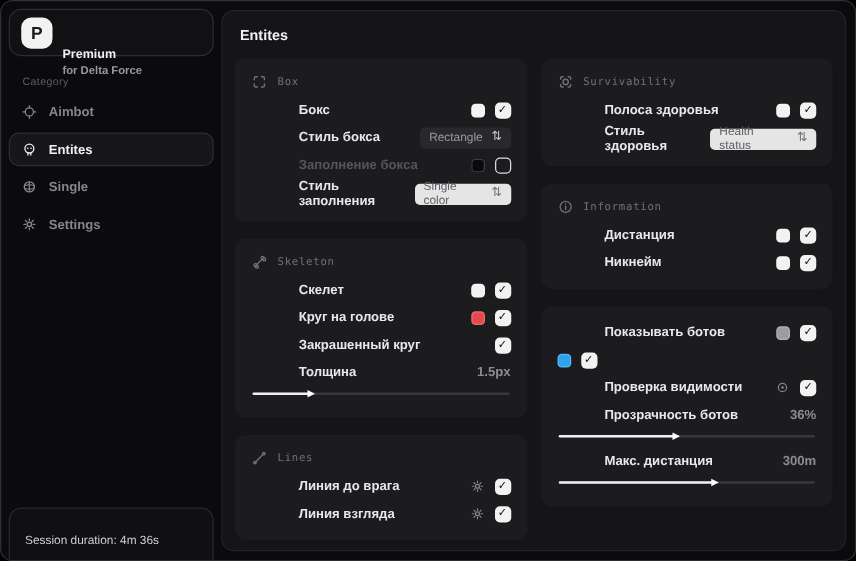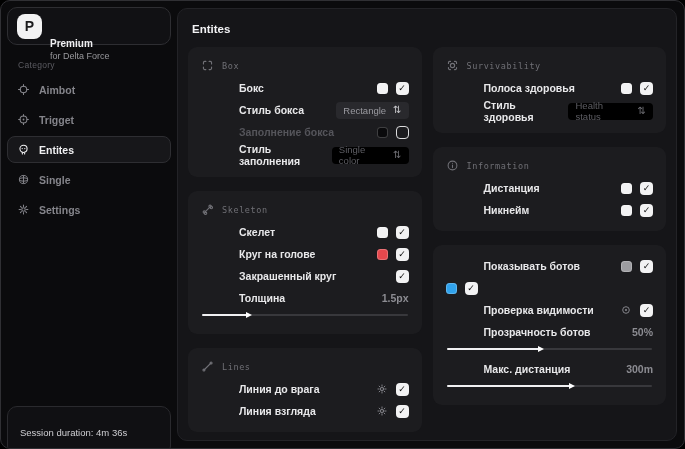--- a/index.html
+++ b/index.html
@@ -10,21 +10,21 @@
             border:1px solid #303034; border-radius:10px; overflow:hidden; }
 
   
   .sidebar { position:absolute; left:0; top:0; bottom:0; width:176px; padding:6px 6px 0; }
   .logo-card { height:38px; border:1px solid #2e2e32; border-radius:10px; background:#111114;
                display:flex; align-items:center; gap:8px; padding:0 9px; }
   .logo-badge { width:25px; height:25px; border-radius:8px; background:#f2f2f3; color:#1a1a1c;
                 font-weight:700; font-size:14px; display:grid; place-items:center; flex:0 0 auto; }
   .logo-txt { display:flex; flex-direction:column; line-height:1.25; }
   .logo-title { font-size:10px; font-weight:700; color:#f0f0f2;margin-top:48px; }
-  .logo-sub { font-size:9px; color:#98989c; }
+  .logo-sub { font-size:9px; color:#98989c;font-weight:bold; }
   .logo-card .right-ic { margin-left:auto; color:#6e6e74; display:flex; }
 
   .cat-label { margin:15px 0 6px 11px; font-size:8.5px; color:#5c5c62; letter-spacing:.3px; }
 
   .nav { display:flex; flex-direction:column; gap:3px; }
   .nav-item { height:27px; display:flex; align-items:center; gap:9px; padding:0 9px;
               border:1px solid transparent; border-radius:8px; color:#85858b;
               font-size:10.5px; font-weight:600; cursor:pointer; }
   .nav-item.active { border-color:#2e2e32; background:#17171a; color:#f0f0f2; }
   .nav-ic { width:13px; height:13px; display:flex; flex:0 0 auto; }
@@ -57,21 +57,21 @@
             box-shadow:inset 0 0 0 1px rgba(255,255,255,.22); cursor:pointer; }
   .checkbox { width:13px; height:13px; border-radius:4px; background:#f2f2f3; color:#111;
               display:grid; place-items:center; font-size:9px; font-weight:700; cursor:pointer;
               font-family:"DejaVu Sans",sans-serif; line-height:1; }
   .checkbox.un { background:transparent; border:1.5px solid #dcdcde; color:transparent; }
 
   .select { height:17px; background:#29292d; border-radius:4px; display:flex; align-items:center;
             gap:7px; padding:0 7px; cursor:pointer; }
   .sel-text { font-size:9.5px; color:#9a9aa0; }
   .sel-ic { font-size:10px; color:#c8c8cc; font-family:"DejaVu Sans",sans-serif; line-height:1; }
-  .select.muted { background:#000000; }
+  .select.muted { background:#e5e5e5; }
   .select.muted .sel-text { color:#5e5e64; }
   .select.muted .sel-ic { color:#707076; }
 
   .r-value { font-size:10.5px; font-weight:700; color:#8c8c92; }
   .row-ic { display:flex; color:#85858b; } .row-ic svg { width:12px; height:12px; }
 
   .slider { position:relative; height:2px; background:#38383c; border-radius:1px; margin:5px 1px 8px; cursor:pointer; }
   .slider .fill { position:absolute; left:0; top:0; bottom:0; background:#f0f0f2; border-radius:1px; }
   .slider .thumb { position:absolute; top:50%; transform:translate(-3px,-50%); width:0; height:0;
                    border-left:6px solid #ffffff; border-top:3.5px solid transparent;
@@ -101,30 +101,20 @@
     <nav class="nav" id="nav">
         <div class="nav-item">
           <span class="nav-ic">
             <svg viewBox="0 0 16 16" fill="none" stroke="currentColor" stroke-width="1.3" stroke-linecap="round">
               <circle cx="8" cy="8" r="4"></circle>
               <path d="M8 1.8v2.1M8 12.1v2.1M1.8 8h2.1M12.1 8h2.1"></path>
             </svg>
           </span>
           <span>Aimbot</span>
         </div>
-        <div class="nav-item">
-          <span class="nav-ic">
-            <svg viewBox="0 0 16 16" fill="none" stroke="currentColor" stroke-width="1.3" stroke-linecap="round">
-              <circle cx="8" cy="8" r="4.2"></circle>
-              <circle cx="8" cy="8" r="1.1" fill="currentColor" stroke="none"></circle>
-              <path d="M8 2v1.6M8 12.4V14M2 8h1.6M12.4 8H14"></path>
-            </svg>
-          </span>
-          <span>Trigget</span>
-        </div>
         <div class="nav-item active">
           <span class="nav-ic">
             <svg viewBox="0 0 16 16" fill="none" stroke="currentColor" stroke-width="1.3" stroke-linecap="round">
               <circle cx="8" cy="7.2" r="4.4"></circle>
               <circle cx="6.4" cy="6.9" r=".8" fill="currentColor" stroke="none"></circle>
               <circle cx="9.6" cy="6.9" r=".8" fill="currentColor" stroke="none"></circle>
               <path d="M6.6 12v1.6M9.4 12v1.6"></path>
             </svg>
           </span>
           <span>Entites</span>
@@ -352,21 +342,21 @@
                     <circle cx="8" cy="8" r="4.4"></circle>
                     <circle cx="8" cy="8" r="1.4" fill="currentColor" stroke="none"></circle>
                   </svg>
                 </span>
                 <span class="checkbox">✓</span>
               </span>
             </div>
             <div class="row-slider">
               <div class="row">
                 <span class="r-label">Прозрачность ботов</span>
-                <span class="r-value">50%</span>
+                <span class="r-value">36%</span>
               </div>
               <div class="slider">
                 <div class="fill" style="width: 46%;"></div>
                 <div class="thumb" style="left: 46%;"></div>
               </div>
             </div>
             <div class="row-slider">
               <div class="row">
                 <span class="r-label">Макс. дистанция</span>
                 <span class="r-value">300m</span>

